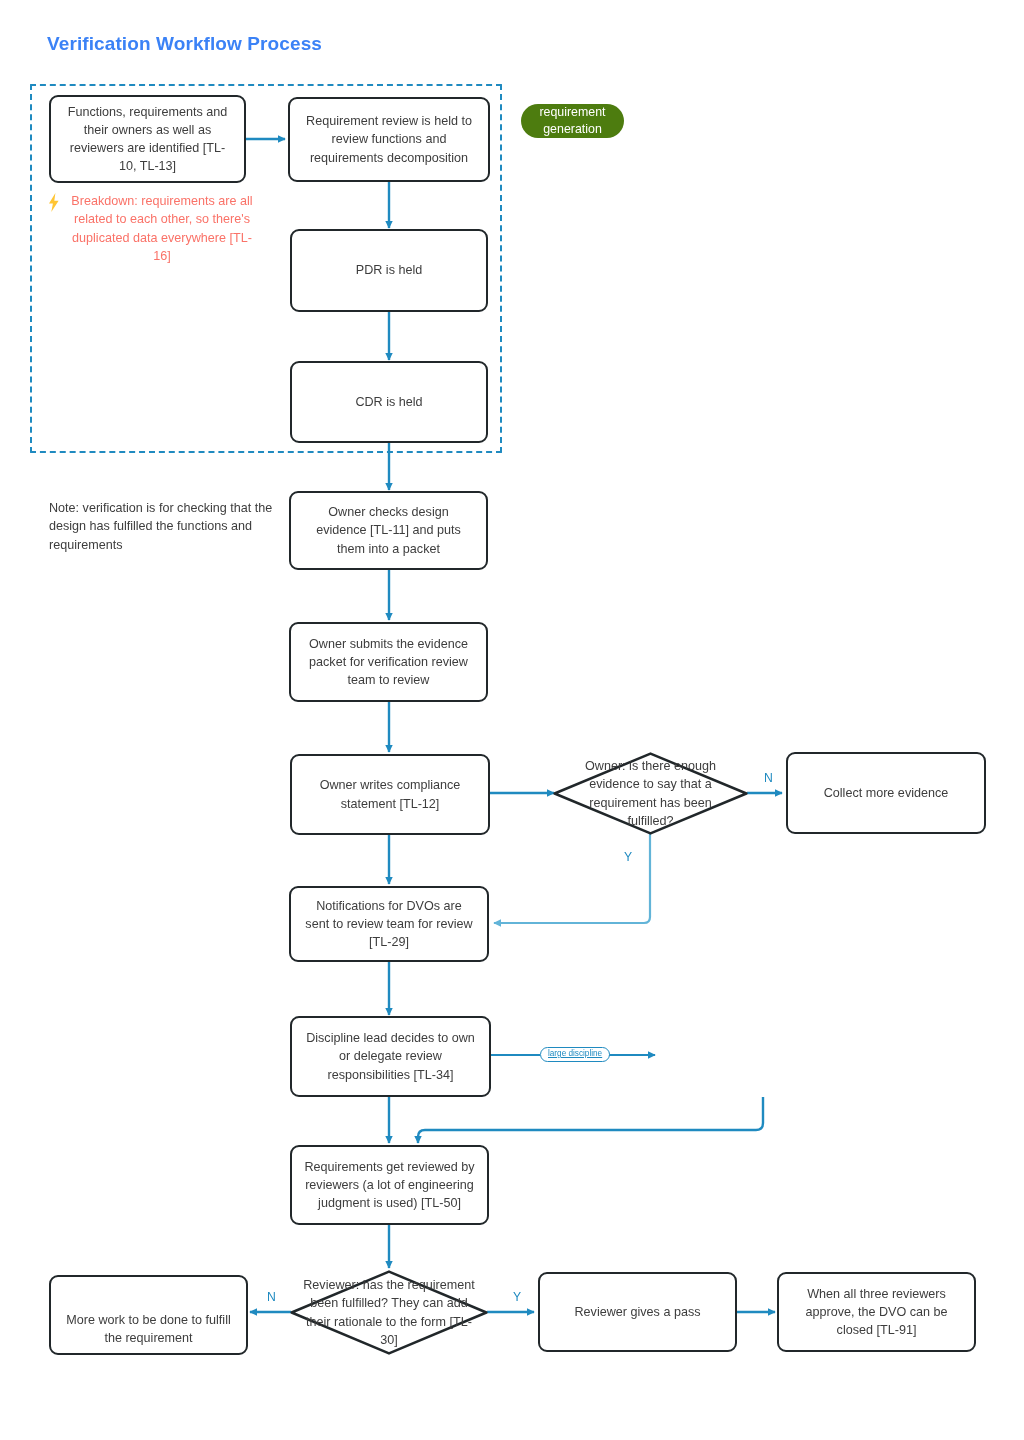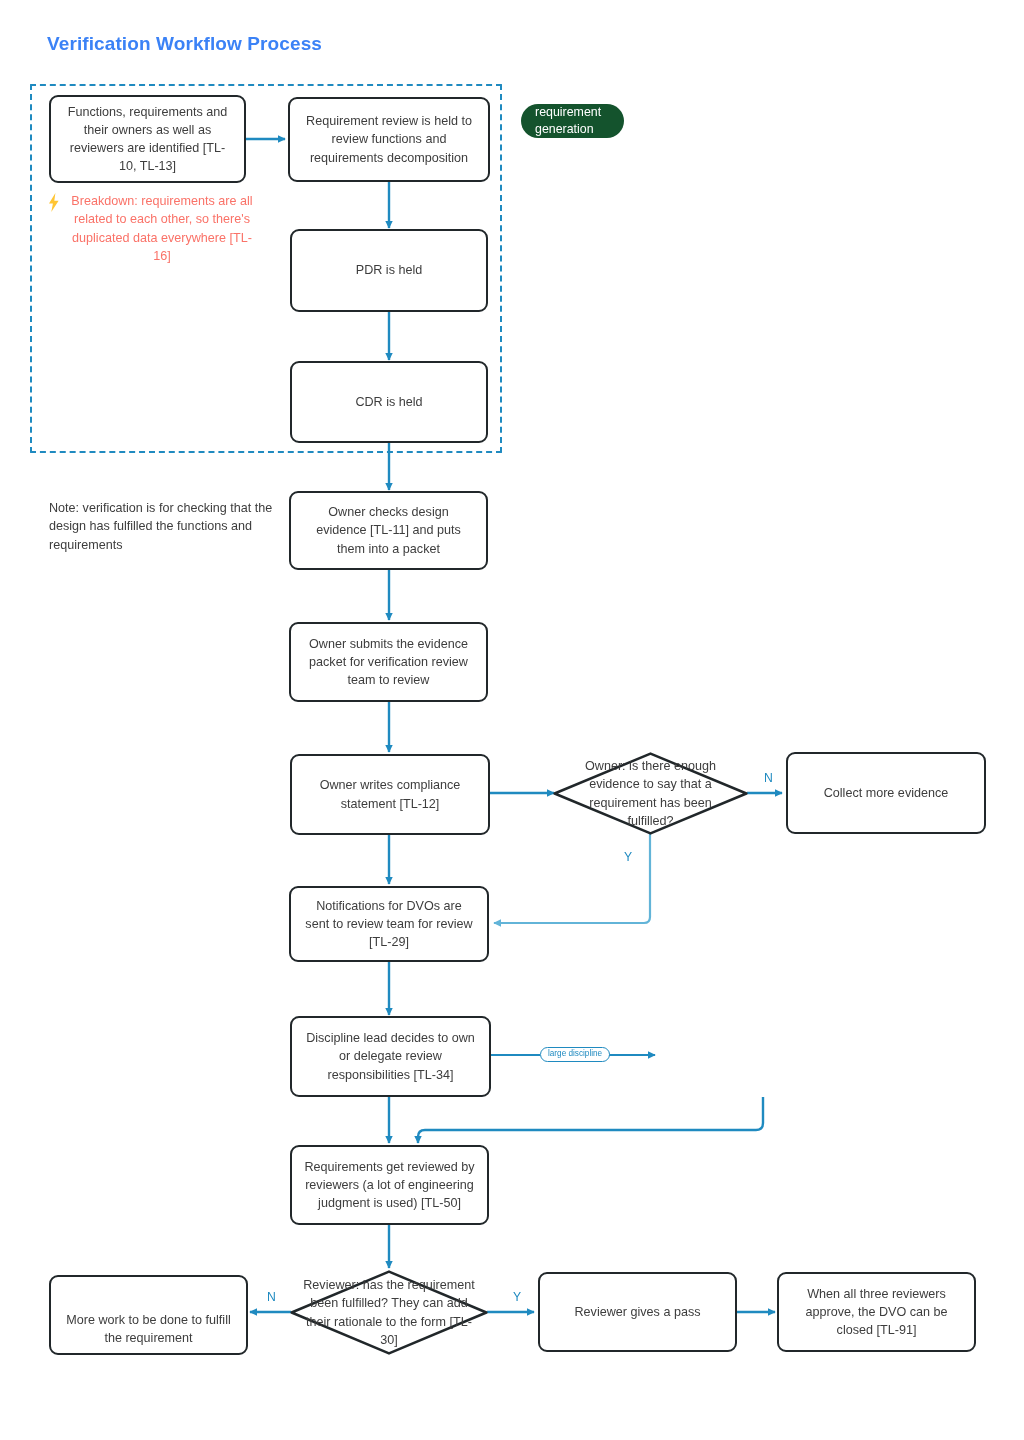--- a/index.html
+++ b/index.html
@@ -77,26 +77,26 @@
     position: relative;
     text-align: center;
     color: #3d3d3d;
     font-size: 12.6px;
     line-height: 1.45;
     width: 100%;
     z-index: 2;
   }
   .pill-badge {
     position: absolute;
-    background: #14532d;
+    background: #4d7c0f;
     color: #ffffff;
     border-radius: 18px;
     font-size: 12.4px;
     line-height: 1.35;
-    text-align: left;
+    text-align: center;
     display: flex;
     align-items: center;
     justify-content: center;
     padding: 6px 14px;
     box-sizing: border-box;
   }
   .note-text {
     position: absolute;
     color: #3d3d3d;
     font-size: 12.6px;
@@ -244,21 +244,21 @@
   <div class="edge-label" style="left:624px; top:850px;">Y</div>
 
   <div class="node" style="left:289px; top:886px; width:200px; height:76px;">
     <span>Notifications for DVOs are sent to review team for review [TL-29]</span>
   </div>
 
   <div class="node" style="left:290px; top:1016px; width:201px; height:81px;">
     <span>Discipline lead decides to own or delegate review responsibilities [TL-34]</span>
   </div>
 
-  <div class="conn-pill" style="left:540px; top:1047px;">large discipline</div>
+  <div class="conn-pill" style="left:540px; top:1047px;text-decoration:underline;">large discipline</div>
 
 
   <div class="node" style="left:290px; top:1145px; width:199px; height:80px;">
     <span>Requirements get reviewed by reviewers (a lot of engineering judgment is used) [TL-50]</span>
   </div>
 
   <div class="diamond-wrap" style="left:290px; top:1270px; width:198px; height:85px;">
     <svg class="dia" width="198" height="85" viewBox="0 0 198 85">
       <path d="M99,1.6 L196.4,42.5 L99,83.4 L1.6,42.5 Z" fill="#ffffff" stroke="#21272a" stroke-width="2.5" stroke-linejoin="round"></path>
     </svg>

